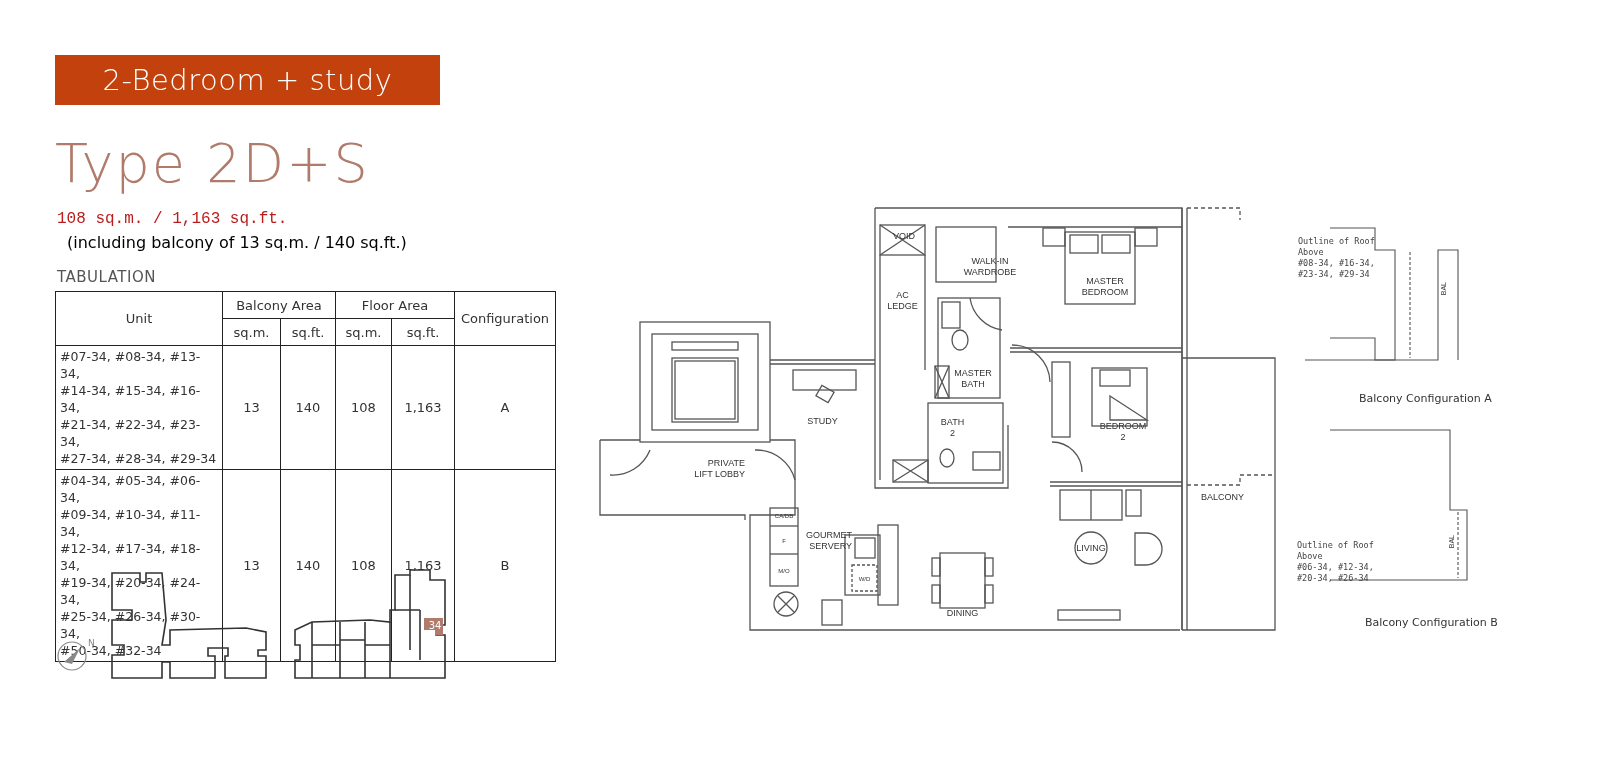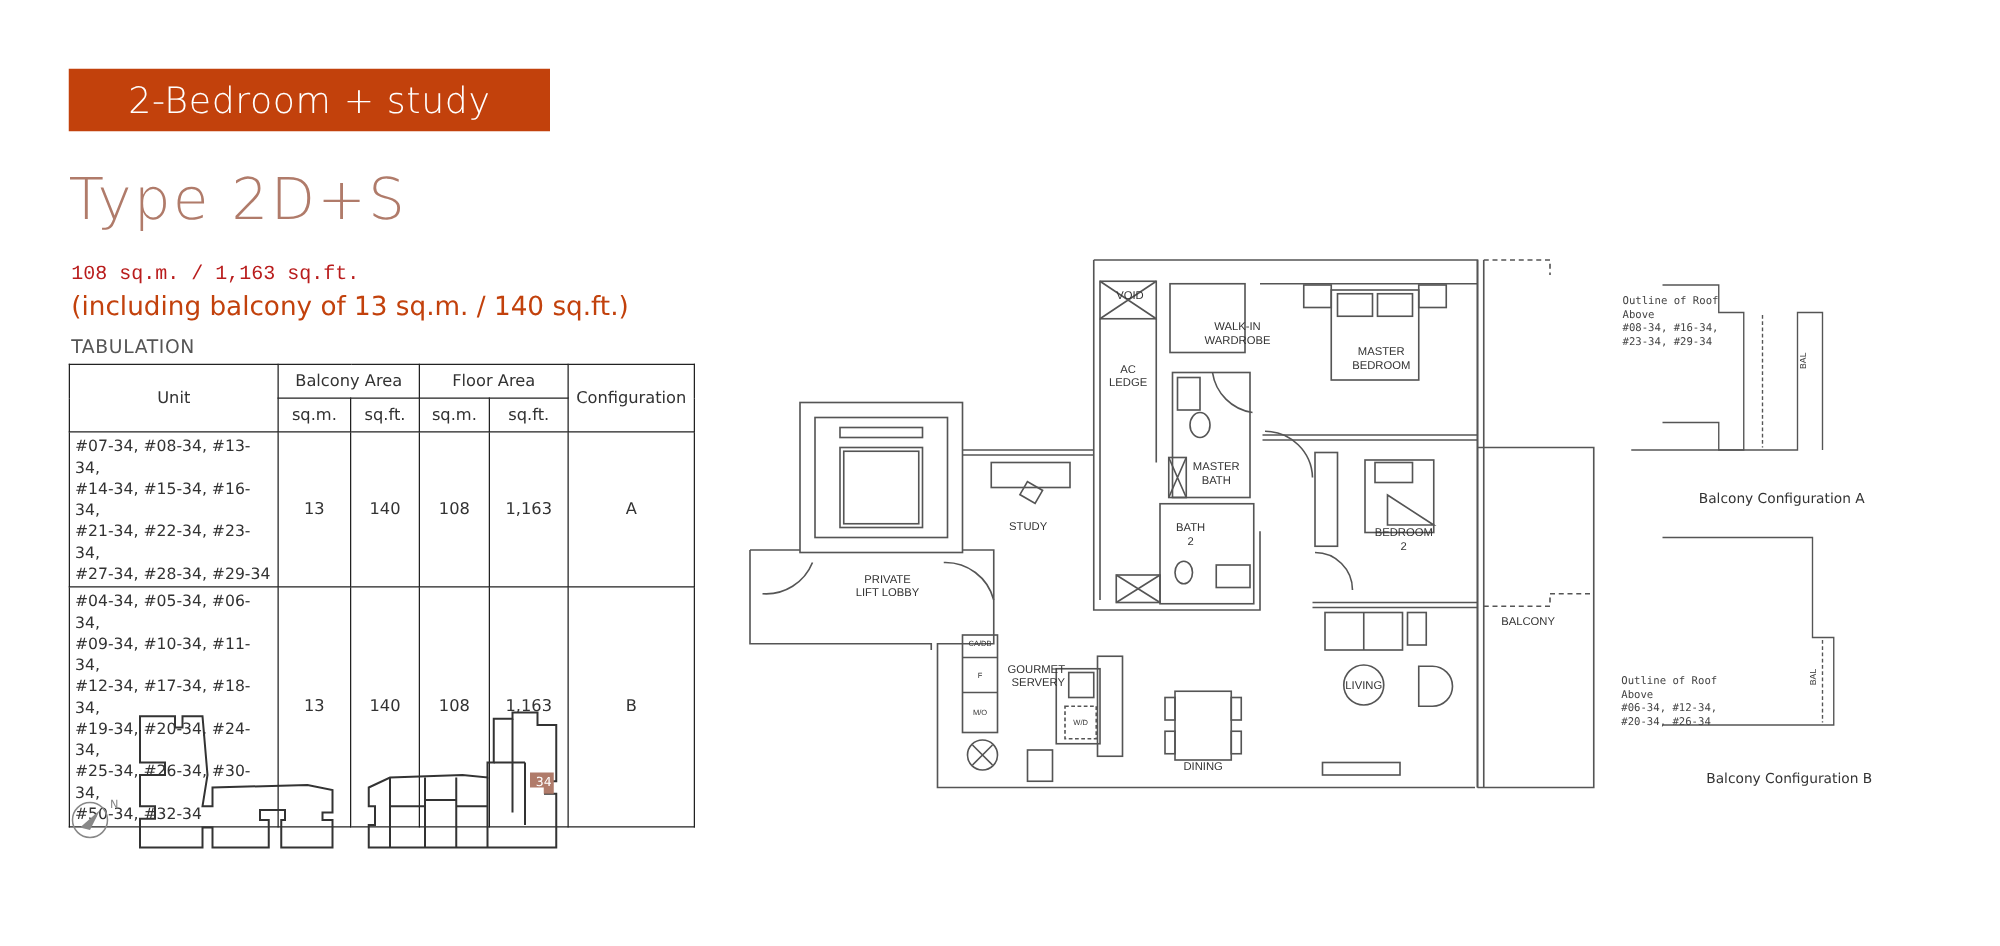--- a/index.html
+++ b/index.html
@@ -1,20 +1,20 @@
 <!DOCTYPE html>
 <html><head>
 <meta charset="utf-8">
 <style>
   html, body { margin:0; padding:0; background:#ffffff; }
   body { width:1600px; height:757px; position:relative; overflow:hidden; font-family:"DejaVu Sans", sans-serif; color:#333; }
   .banner { position:absolute; left:55px; top:55px; width:385px; height:50px; background:#c2410c; color:#fff; font-size:29px; font-weight:300; display:flex; align-items:center; justify-content:center; letter-spacing:0.5px; font-family:"DejaVu Sans", sans-serif; }
-  .type-title { position:absolute; left:55px; top:132px; font-size:46px; color:#b07b6a; font-weight:200; letter-spacing:2px; font-family:"DejaVu Sans", sans-serif; }
+  .type-title { position:absolute; left:55px; top:132px; font-size:54px; color:#b07b6a; font-weight:200; letter-spacing:2px; font-family:"DejaVu Sans", sans-serif; }
   .area1 { position:absolute; left:57px; top:210px; font-size:16px; color:#b91c1c;font-family:Liberation Mono, monospace; }
-  .area2 { position:absolute; left:57px; top:233px; font-size:21px; color:#c2410c; }
+  .area2 { position:absolute; left:67px; top:233px; font-size:16px; color:#000000; }
   .tab-label { position:absolute; left:57px; top:268px; font-size:15px; color:#555; letter-spacing:0.5px; }
   table.tab { position:absolute; left:55px; top:291px; border-collapse:collapse; font-family:"DejaVu Sans", sans-serif; font-size:13px; color:#333; }
   table.tab td, table.tab th { border:1.5px solid #222; text-align:center; font-weight:normal; padding:0; }
   table.tab th { font-size:13px; }
   table.tab td.units { text-align:left; padding:2px 4px; line-height:17px; font-size:12.5px; }
   .site { position:absolute; left:50px; top:550px; width:410px; height:130px; }
   .plan { position:absolute; left:590px; top:190px; width:1010px; height:460px; }
   .lbl { position:absolute; font-family:"Liberation Sans", sans-serif; font-size:9px; color:#333; text-align:center; line-height:11px; }
   .cfg-lbl { position:absolute; font-family:"DejaVu Sans", sans-serif; font-size:11px; color:#333; }
   .roof-note { position:absolute; font-family:"DejaVu Sans Mono", monospace; font-size:8.5px; color:#444; line-height:11px; }
@@ -207,21 +207,21 @@
     </div>
   <div class="lbl" style="left:210px;top:226px;width:45px;">STUDY</div>
   <div class="lbl" style="left:340px;top:227px;width:45px;">
       <div>BATH</div>
       <div>2</div>
     </div>
   <div class="lbl" style="left:503px;top:231px;width:60px;">
       <div>BEDROOM</div>
       <div>2</div>
     </div>
-  <div class="lbl" style="left:85px;top:268px;width:70px;">
+  <div class="lbl" style="left:85px;top:268px;width:70px;text-align:right;">
       <div>PRIVATE</div>
       <div>LIFT LOBBY</div>
     </div>
   <div class="lbl" style="left:600px;top:302px;width:65px;">BALCONY</div>
   <div class="lbl" style="left:178px;top:321px;width:32px;font-size:6px;">CA/DB</div>
   <div class="lbl" style="left:180px;top:346px;width:28px;font-size:6px;">F</div>
   <div class="lbl" style="left:180px;top:376px;width:28px;font-size:6px;">M/O</div>
   <div class="lbl" style="left:207px;top:340px;width:55px;text-align:right;">
       <div>GOURMET</div>
       <div>SERVERY</div>

